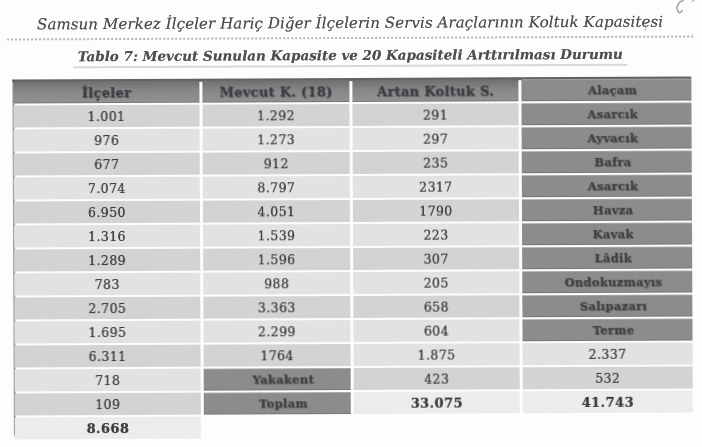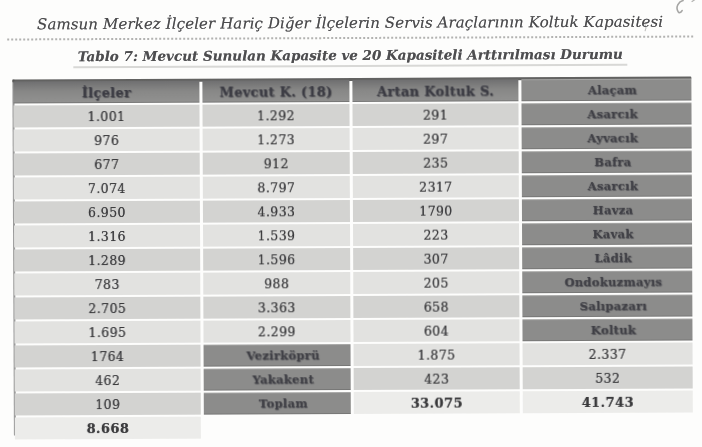--- a/index.html
+++ b/index.html
@@ -176,21 +176,21 @@
       <div class="cell label-cell">Ayvacık</div>
       <div class="cell data-cell shade-a">677</div>
       <div class="cell data-cell shade-a">912</div>
       <div class="cell data-cell shade-a">235</div>
       <div class="cell label-cell">Bafra</div>
       <div class="cell data-cell shade-b">7.074</div>
       <div class="cell data-cell shade-b">8.797</div>
       <div class="cell data-cell shade-b">2317</div>
       <div class="cell label-cell">Asarcık</div>
       <div class="cell data-cell shade-a">6.950</div>
-      <div class="cell data-cell shade-a">4.933</div>
+      <div class="cell data-cell shade-a">4.051</div>
       <div class="cell data-cell shade-a">1790</div>
       <div class="cell label-cell">Havza</div>
       <div class="cell data-cell shade-b">1.316</div>
       <div class="cell data-cell shade-b">1.539</div>
       <div class="cell data-cell shade-b">223</div>
       <div class="cell label-cell">Kavak</div>
       <div class="cell data-cell shade-a">1.289</div>
       <div class="cell data-cell shade-a">1.596</div>
       <div class="cell data-cell shade-a">307</div>
       <div class="cell label-cell">Lâdik</div>
@@ -198,26 +198,26 @@
       <div class="cell data-cell shade-b">988</div>
       <div class="cell data-cell shade-b">205</div>
       <div class="cell label-cell">Ondokuzmayıs</div>
       <div class="cell data-cell shade-a">2.705</div>
       <div class="cell data-cell shade-a">3.363</div>
       <div class="cell data-cell shade-a">658</div>
       <div class="cell label-cell">Salıpazarı</div>
       <div class="cell data-cell shade-b">1.695</div>
       <div class="cell data-cell shade-b">2.299</div>
       <div class="cell data-cell shade-b">604</div>
-      <div class="cell label-cell">Koltuk</div>
+      <div class="cell label-cell">Terme</div>
+      <div class="cell data-cell shade-a">6.311</div>
       <div class="cell data-cell shade-a">1764</div>
-      <div class="cell label-cell">Vezirköprü</div>
       <div class="cell data-cell shade-b">1.875</div>
       <div class="cell data-cell shade-b">2.337</div>
-      <div class="cell data-cell shade-b">462</div>
+      <div class="cell data-cell shade-b">718</div>
       <div class="cell label-cell">Yakakent</div>
       <div class="cell data-cell shade-a">423</div>
       <div class="cell data-cell shade-a">532</div>
       <div class="cell data-cell shade-a">109</div>
       <div class="cell label-cell total">Toplam</div>
       <div class="cell data-cell shade-b total">33.075</div>
       <div class="cell data-cell shade-b total">41.743</div>
       <div class="cell data-cell shade-b total">8.668</div>
     </div>
 

